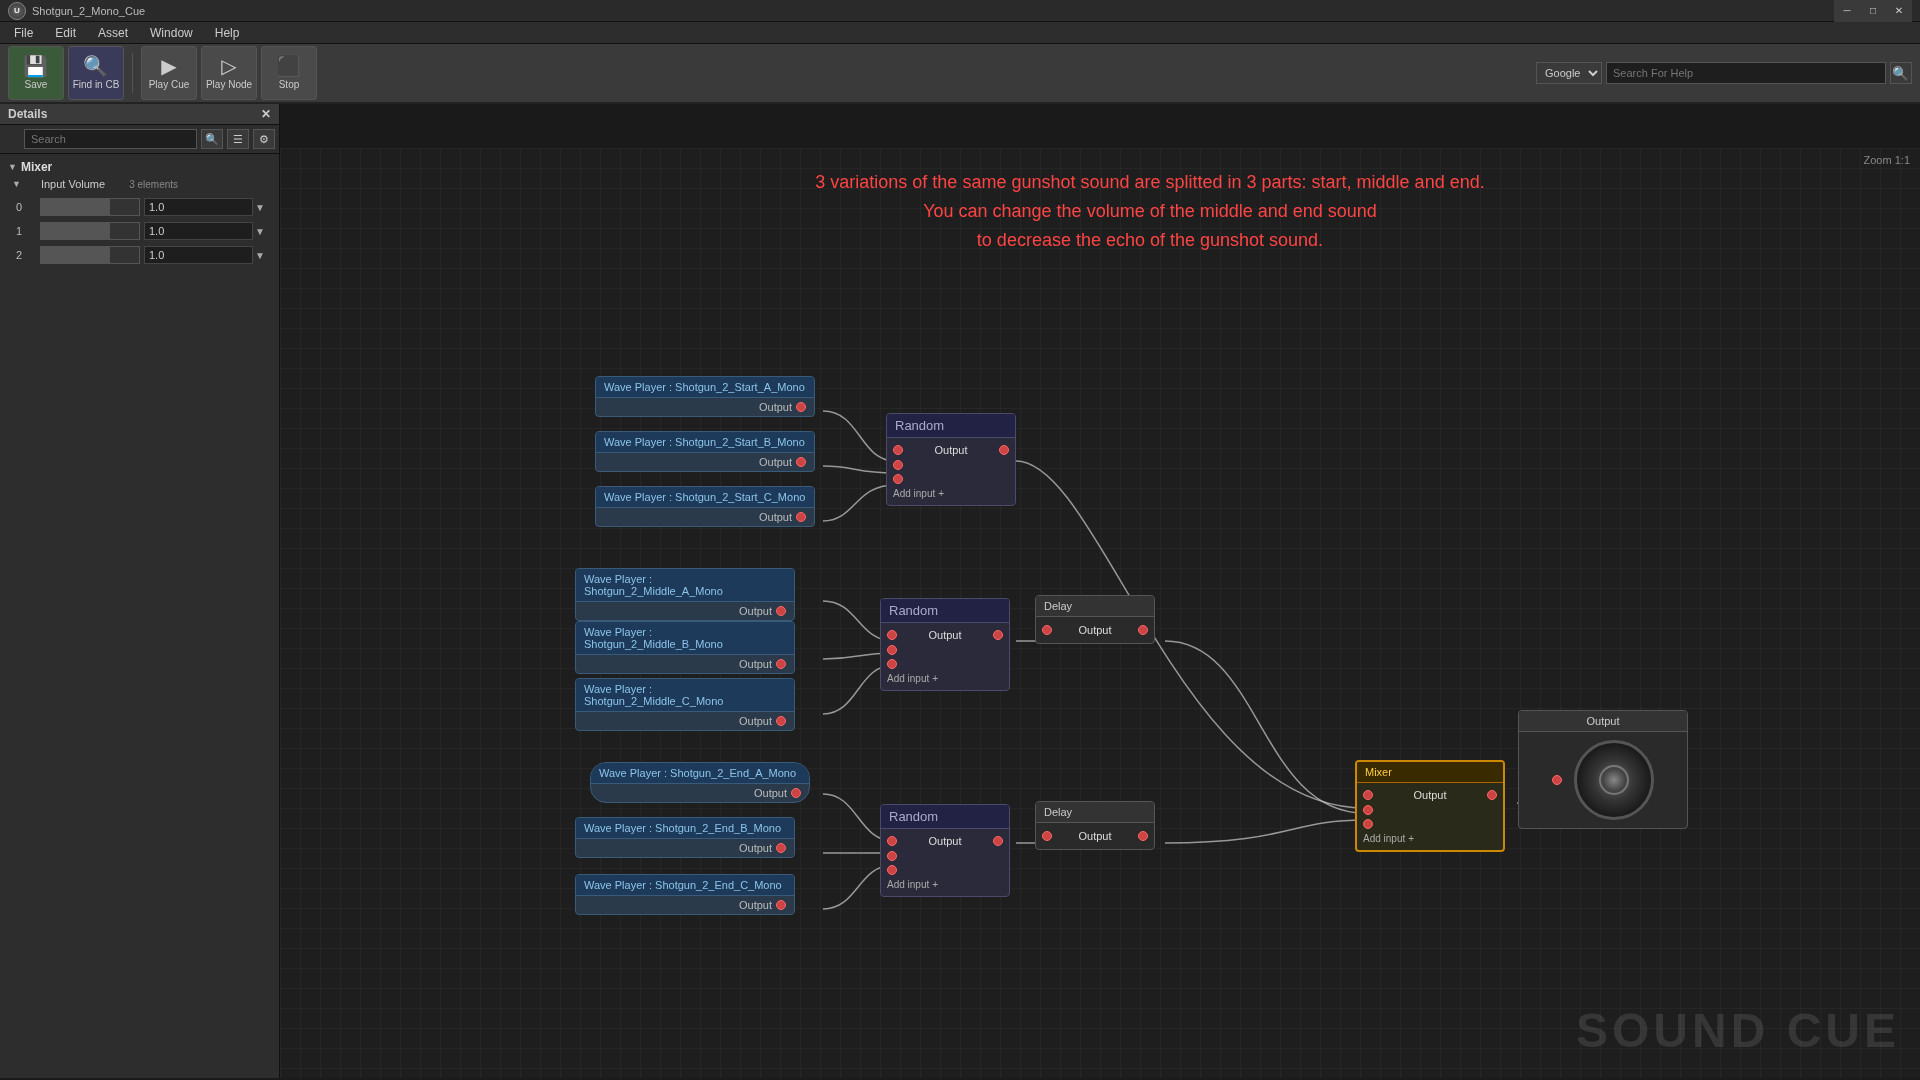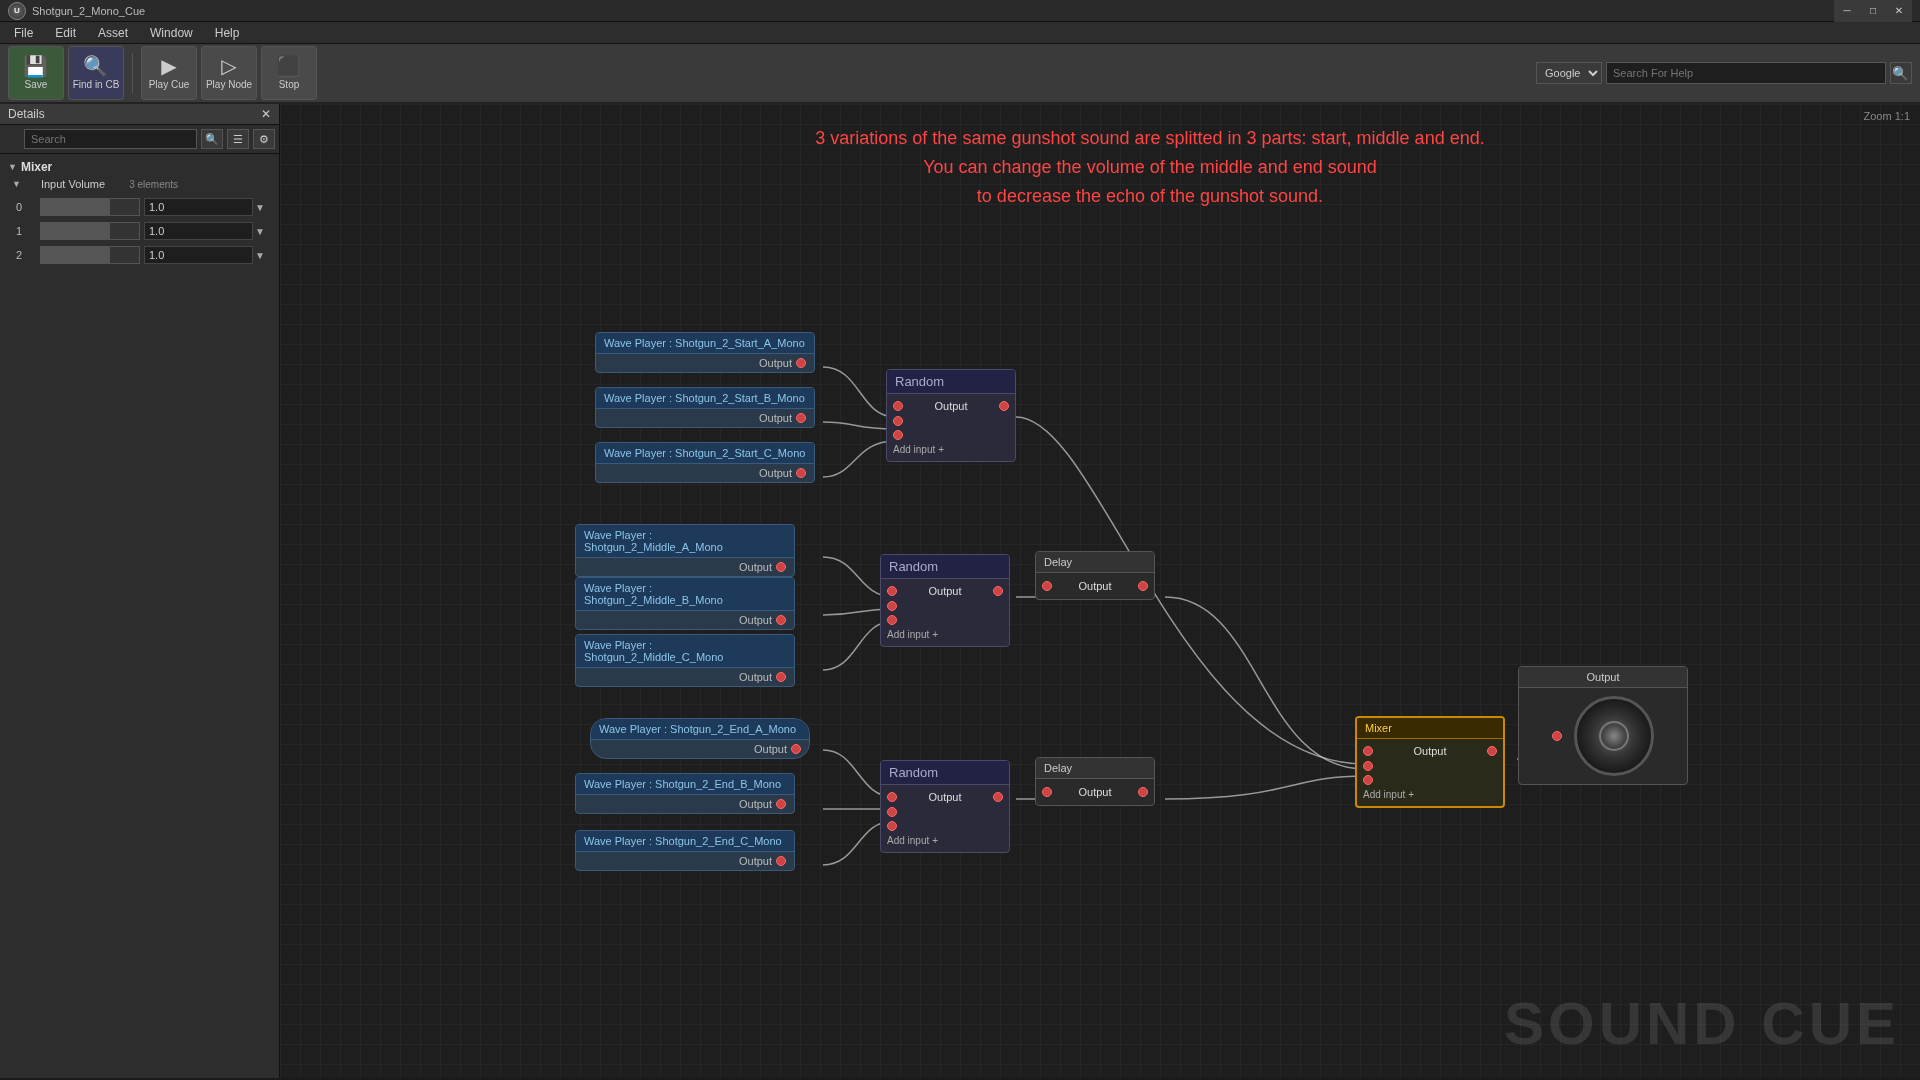--- a/index.html
+++ b/index.html
@@ -155,20 +155,21 @@
       display: flex;
       flex-direction: column;
     }
     #details-tab {
       display: flex;
       align-items: center;
       background: #3a3a3a;
       padding: 3px 8px;
       border-bottom: 1px solid #111;
       gap: 6px;
+      font-weight: bold;
     }
     #details-tab span { font-size: 12px; color: #ccc; }
     #details-close {
       margin-left: auto;
       cursor: pointer;
       color: #999;
       font-size: 14px;
     }
 
     
@@ -277,20 +278,21 @@
       cursor: pointer;
       padding: 0 2px;
     }
 
     
     #canvas-area {
       flex: 1;
       position: relative;
       background: #1e1e1e;
       overflow: hidden;
+      margin-top: 44px;
     }
 
     
     #canvas-area::before {
       content: '';
       position: absolute;
       top: 0; left: 0; right: 0; bottom: 0;
       background-image:
         linear-gradient(rgba(80,80,80,0.15) 1px, transparent 1px),
         linear-gradient(90deg, rgba(80,80,80,0.15) 1px, transparent 1px);
@@ -305,21 +307,21 @@
       color: #888;
       font-size: 11px;
     }
 
     
     #soundcue-watermark {
       position: absolute;
       bottom: 20px;
       right: 20px;
       color: rgba(150,150,150,0.2);
-      font-size: 60px;
+      font-size: 48px;
       font-weight: bold;
       letter-spacing: 4px;
       pointer-events: none;
       user-select: none;
     }
 
     
     #annotation-text {
       position: absolute;
       top: 20px;

